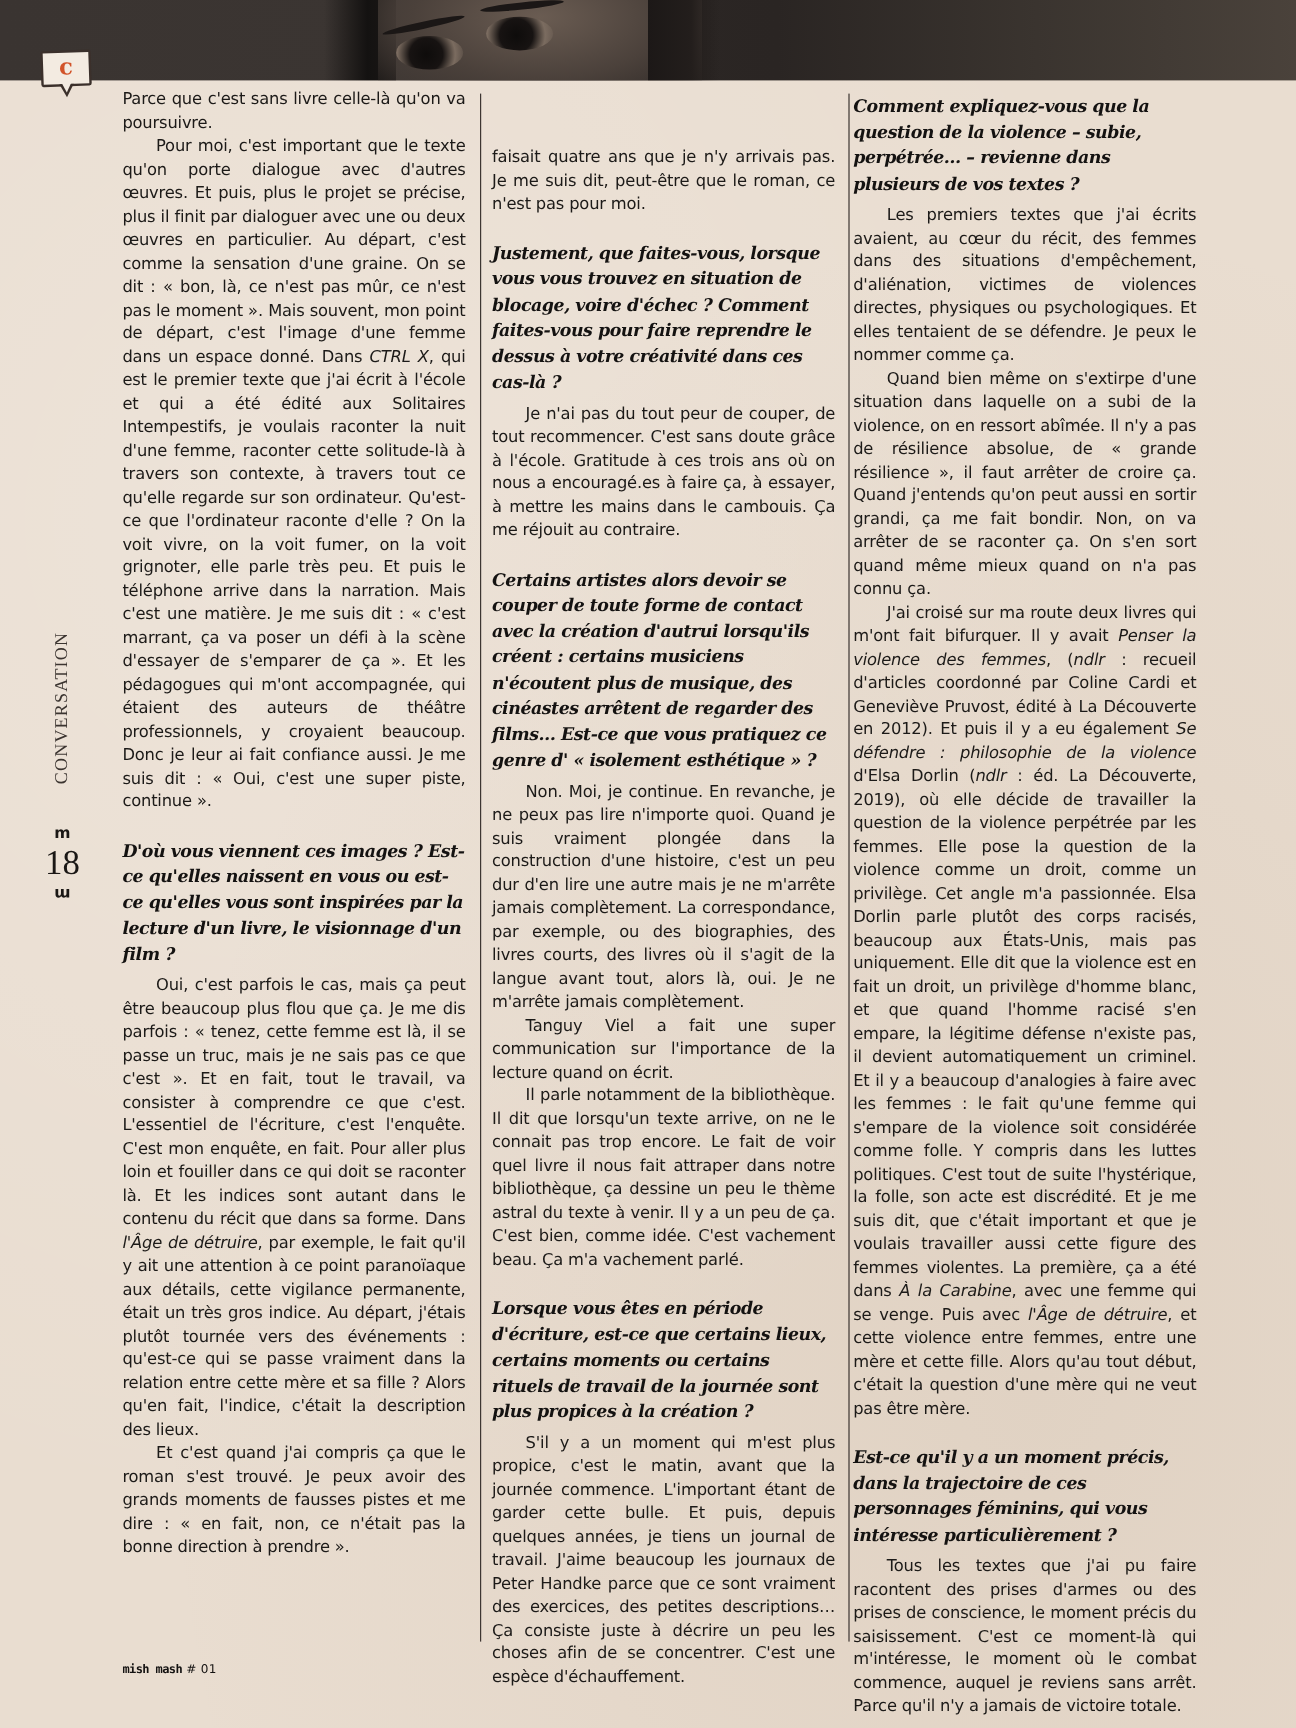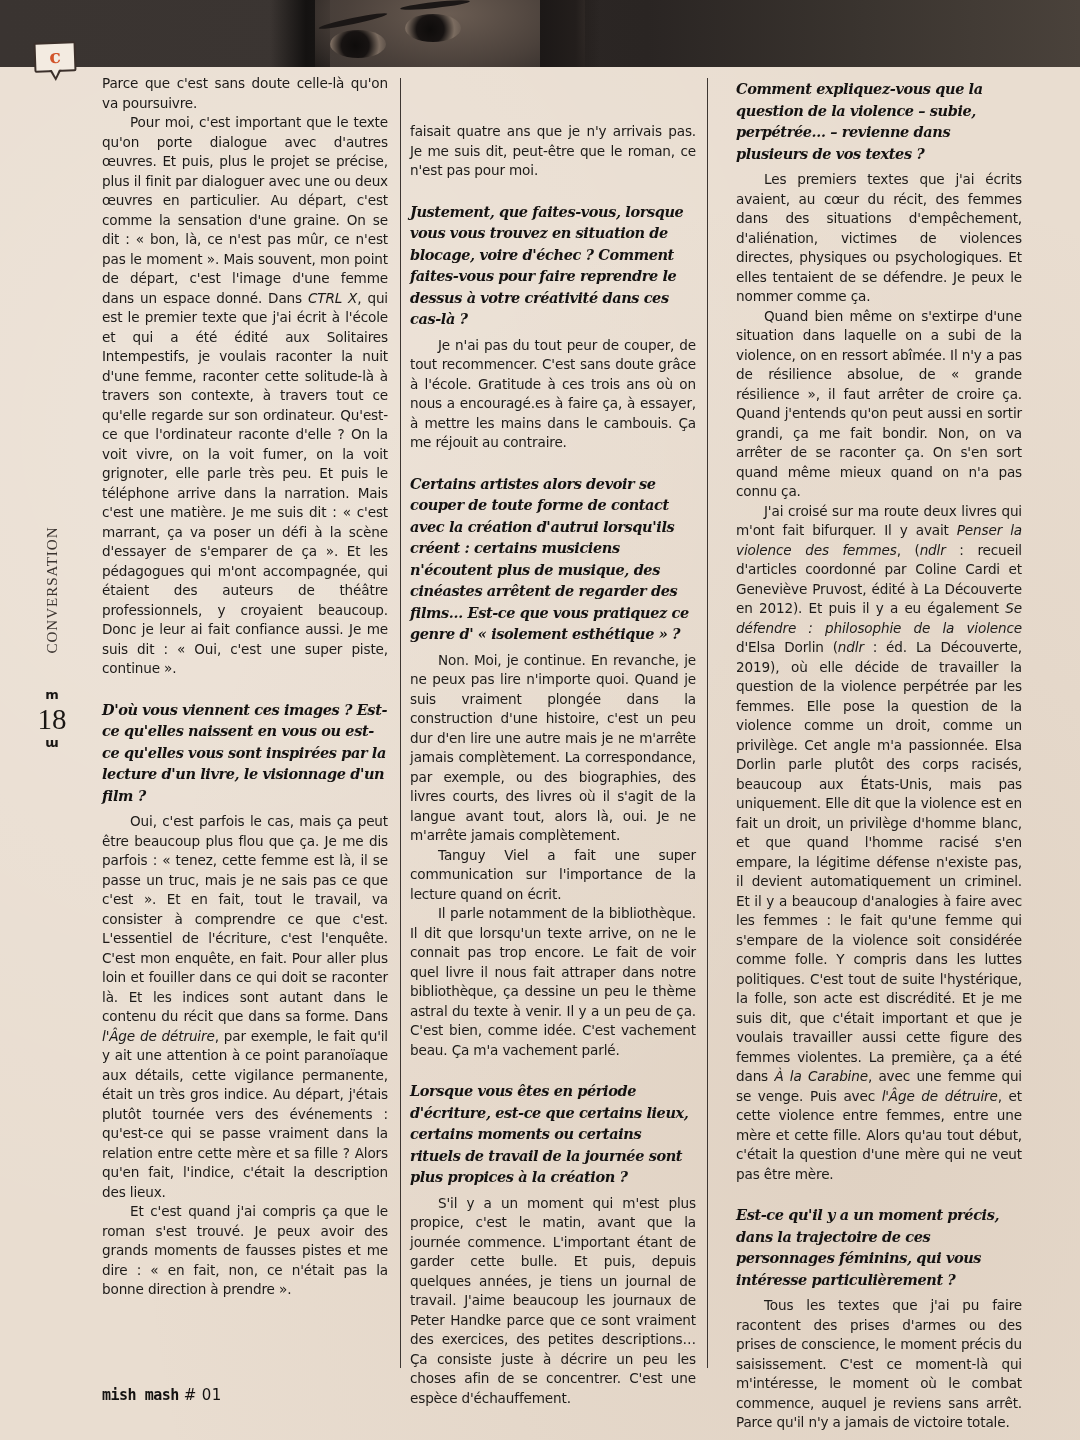--- a/index.html
+++ b/index.html
@@ -74,39 +74,39 @@
   .folio .num { font-family: Liberation Serif, serif; font-size: 29px; line-height: 1; margin: 4px 0 4px; color: #1a1715; }
   .folio .mark.bottom { transform: rotate(180deg); }
 
   .col {
     position: absolute; top: 74px; width: 286px;
     font-family: "DejaVu Sans", sans-serif; font-size: 13.6px; line-height: 19.5px;
     text-align: justify; letter-spacing: -0.15px;
   }
   .col1 { left: 102px; }
   .col2 { left: 410px; margin-top: 48px; }
-  .col3 { left: 736px; }
+  .col3 { left: 711px; }
   .rule {
     position: absolute; top: 78px; width: 1px; height: 1290px; background: #3d3632;
   }
   .rule.r1 { left: 400px; }
   .rule.r2 { left: 707px; }
 
   .col p { margin: 0; text-indent: 28px; }
   .col p.noindent { text-indent: 0; }
   .col h3 {
     margin: 20px 0 6px; font-family: "DejaVu Serif", serif; font-style: italic; font-weight: bold;
     font-size: 14.5px; line-height: 21.5px; text-align: left; letter-spacing: -0.4px; color: #141211;
   }
   .col h3.first { margin-top: 4px; }
   .col em { font-style: italic; }
 
   .footer {
     position: absolute; left: 102px; top: 1386px;
-    font-size: 15px; color: #141211; letter-spacing: 0.3px;
+    font-size: 10px; color: #141211; letter-spacing: 0.3px;
   }
   .footer .brand { font-weight: bold; font-family: "DejaVu Sans Mono", monospace; letter-spacing: -0.5px; }
   .footer .issue { font-family: "DejaVu Sans", sans-serif; }
 </style>
 </head>
 <body>
 
 <div class="header-photo">
   <div class="hair"></div>
   <div class="face"></div>
@@ -126,21 +126,21 @@
 <div class="folio">
   <div class="mark">m</div>
   <div class="num">18</div>
   <div class="mark bottom">m</div>
 </div>
 
 <div class="rule r1"></div>
 <div class="rule r2"></div>
 
 <div class="col col1">
-  <p class="noindent">Parce que c'est sans doute celle-là qu'on va poursuivre.</p>
+  <p class="noindent">Parce que c'est sans livre celle-là qu'on va poursuivre.</p>
   <p><span>Pour moi, c'est important que le texte qu'on porte dialogue avec d'autres œuvres. Et puis, plus le projet se précise, plus il finit par dialoguer avec une ou deux œuvres en particulier. Au départ, c'est comme la sensation d'une graine. On se dit : « bon, là, ce n'est pas mûr, ce n'est pas le moment ». Mais souvent, mon point de départ, c'est l'image d'une femme dans un espace donné. Dans </span><em>CTRL X</em><span>, qui est le premier texte que j'ai écrit à l'école et qui a été édité aux Solitaires Intempestifs, je voulais raconter la nuit d'une femme, raconter cette solitude-là à travers son contexte, à travers tout ce qu'elle regarde sur son ordinateur. Qu'est-ce que l'ordinateur raconte d'elle ? On la voit vivre, on la voit fumer, on la voit grignoter, elle parle très peu. Et puis le téléphone arrive dans la narration. Mais c'est une matière. Je me suis dit : « c'est marrant, ça va poser un défi à la scène d'essayer de s'emparer de ça ». Et les pédagogues qui m'ont accompagnée, qui étaient des auteurs de théâtre professionnels, y croyaient beaucoup. Donc je leur ai fait confiance aussi. Je me suis dit : « Oui, c'est une super piste, continue ».</span></p>
   <h3>D'où vous viennent ces images ? Est-ce qu'elles naissent en vous ou est-ce qu'elles vous sont inspirées par la lecture d'un livre, le visionnage d'un film ?</h3>
   <p><span>Oui, c'est parfois le cas, mais ça peut être beaucoup plus flou que ça. Je me dis parfois : « tenez, cette femme est là, il se passe un truc, mais je ne sais pas ce que c'est ». Et en fait, tout le travail, va consister à comprendre ce que c'est. L'essentiel de l'écriture, c'est l'enquête. C'est mon enquête, en fait. Pour aller plus loin et fouiller dans ce qui doit se raconter là. Et les indices sont autant dans le contenu du récit que dans sa forme. Dans </span><em>l'Âge de détruire</em><span>, par exemple, le fait qu'il y ait une attention à ce point paranoïaque aux détails, cette vigilance permanente, était un très gros indice. Au départ, j'étais plutôt tournée vers des événements : qu'est-ce qui se passe vraiment dans la relation entre cette mère et sa fille ? Alors qu'en fait, l'indice, c'était la description des lieux.</span></p>
   <p>Et c'est quand j'ai compris ça que le roman s'est trouvé. Je peux avoir des grands moments de fausses pistes et me dire : « en fait, non, ce n'était pas la bonne direction à prendre ».</p>
 </div>
 
 <div class="col col2">
   <p class="noindent">faisait quatre ans que je n'y arrivais pas. Je me suis dit, peut-être que le roman, ce n'est pas pour moi.</p>
   <h3>Justement, que faites-vous, lorsque vous vous trouvez en situation de blocage, voire d'échec ? Comment faites-vous pour faire reprendre le dessus à votre créativité dans ces cas-là ?</h3>
   <p>Je n'ai pas du tout peur de couper, de tout recommencer. C'est sans doute grâce à l'école. Gratitude à ces trois ans où on nous a encouragé.es à faire ça, à essayer, à mettre les mains dans le cambouis. Ça me réjouit au contraire.</p>

